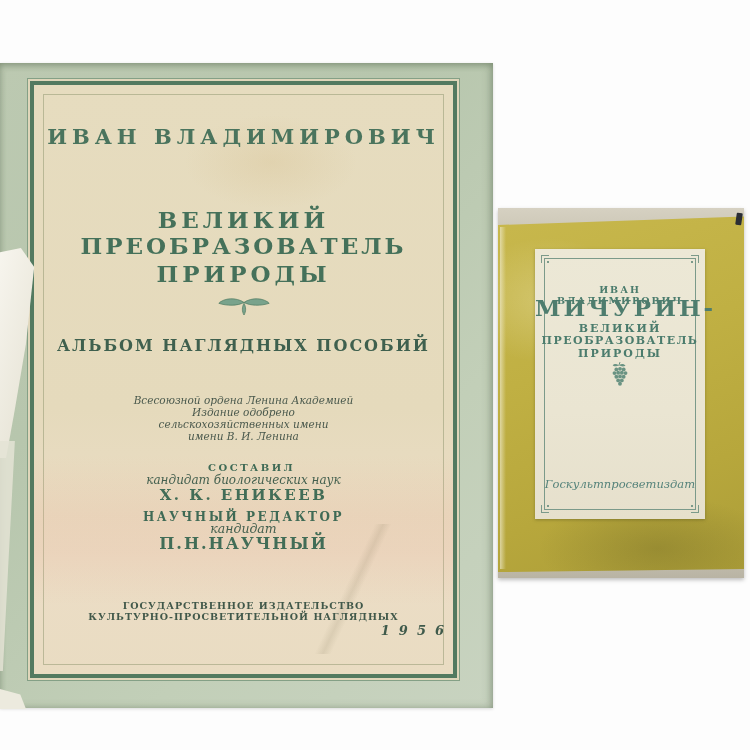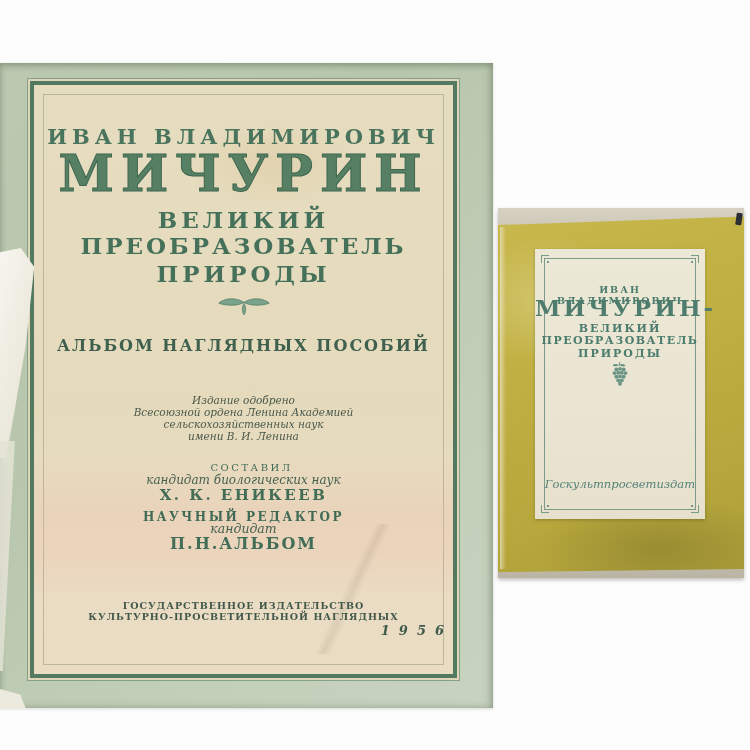--- a/index.html
+++ b/index.html
@@ -33,21 +33,21 @@
   .main-title{
     top:60px;font-size:50px;line-height:58px;font-weight:bold;letter-spacing:7px;
     color:#577f63;-webkit-text-stroke:1px #3e6750;
   }
   .sub1{top:121px;font-size:23px;letter-spacing:4px;font-weight:bold;}
   .sub2{top:147px;font-size:23px;letter-spacing:3px;font-weight:bold;}
   .sub3{top:175px;font-size:23px;letter-spacing:4px;font-weight:bold;}
   .sprig{top:210px;}
   .series{top:251px;font-size:16px;letter-spacing:2px;font-weight:bold;color:#3f604e;}
   .approval{top:309px;font-size:10.5px;line-height:12px;font-style:italic;color:#49584c;}
-  .compiler-heading{top:377px;font-size:10px;letter-spacing:2.5px;font-weight:normal;color:#3f6a55;padding-left:16px;}
+  .compiler-heading{top:377px;font-size:10px;letter-spacing:2.5px;font-weight:bold;color:#3f6a55;padding-left:16px;}
   .compiler-degree{top:388px;font-size:12px;font-style:italic;color:#44604f;}
   .compiler-name{top:401px;font-size:15px;letter-spacing:2.5px;font-weight:bold;color:#426d57;}
   .editor-heading{top:425px;font-size:12px;letter-spacing:2.5px;font-weight:bold;color:#3f6a55;}
   .editor-title{top:436px;font-size:12.5px;font-style:italic;color:#44604f;}
   .editor-name{top:449px;font-size:16px;letter-spacing:2px;font-weight:bold;color:#426d57;}
   .pub1{top:515px;font-size:9.5px;letter-spacing:1px;font-weight:bold;color:#41584a;}
   .pub2{top:526px;font-size:9.5px;letter-spacing:1px;font-weight:bold;color:#41584a;}
   .year{top:538px;font-size:13px;letter-spacing:9px;font-style:italic;font-weight:bold;color:#3f5a4b;text-align:right;}
 
   
@@ -113,49 +113,48 @@
 <div class="photo">
 
   <div class="album">
     <div class="album-frame">
       <div class="album-inner-line"></div>
       <div class="album-stain-top"></div>
       <div class="album-stain-band"></div>
       <div class="album-crease"></div>
 
       <div class="t author-line">ИВАН ВЛАДИМИРОВИЧ</div>
-      <div class="t main-title">МИЧУРИН</div>
       <div class="t sub1">ВЕЛИКИЙ</div>
       <div class="t sub2">ПРЕОБРАЗОВАТЕЛЬ</div>
       <div class="t sub3">ПРИРОДЫ</div>
 
       <div class="t sprig">
         <svg class="svg-center" width="54" height="22" viewBox="0 0 60 24">
           <path d="M30 8 C21 2, 8 3, 2 9 C11 12, 23 12, 30 8 Z" fill="#79a38c" stroke="#4e7a62" stroke-width="0.8"></path>
           <path d="M30 8 C39 2, 52 3, 58 9 C49 12, 37 12, 30 8 Z" fill="#79a38c" stroke="#4e7a62" stroke-width="0.8"></path>
           <path d="M30 9 C27.6 13.5, 27.6 18, 30 22 C32.4 18, 32.4 13.5, 30 9 Z" fill="#79a38c" stroke="#4e7a62" stroke-width="0.8"></path>
         </svg>
       </div>
 
       <div class="t series">АЛЬБОМ НАГЛЯДНЫХ ПОСОБИЙ</div>
 
       <div class="t approval">
+        <div>Всесоюзной ордена Ленина Академией</div>
         <div>Издание одобрено</div>
-        <div>Всесоюзной ордена Ленина Академией</div>
-        <div>сельскохозяйственных наук</div>
+        <div>сельскохозяйственных имени</div>
         <div>имени В. И. Ленина</div>
       </div>
 
       <div class="t compiler-heading">СОСТАВИЛ</div>
       <div class="t compiler-degree">кандидат биологических наук</div>
       <div class="t compiler-name">Х. К. ЕНИКЕЕВ</div>
 
       <div class="t editor-heading">НАУЧНЫЙ РЕДАКТОР</div>
       <div class="t editor-title">кандидат</div>
-      <div class="t editor-name">П.Н.АЛЬБОМ</div>
+      <div class="t editor-name">П.Н.НАУЧНЫЙ</div>
 
       <div class="t pub1">ГОСУДАРСТВЕННОЕ ИЗДАТЕЛЬСТВО</div>
       <div class="t pub2">КУЛЬТУРНО-ПРОСВЕТИТЕЛЬНОЙ НАГЛЯДНЫХ</div>
       <div class="t year">1956</div>
     </div>
   </div>
 
   <div class="scrap-top"></div>
   <div class="scrap-tail"></div>
   <div class="scrap-chip"></div>

